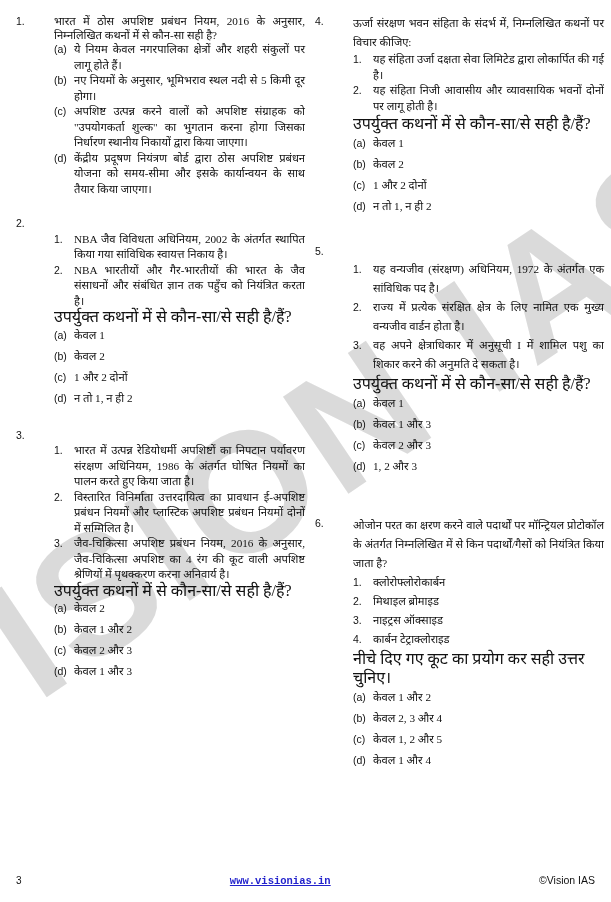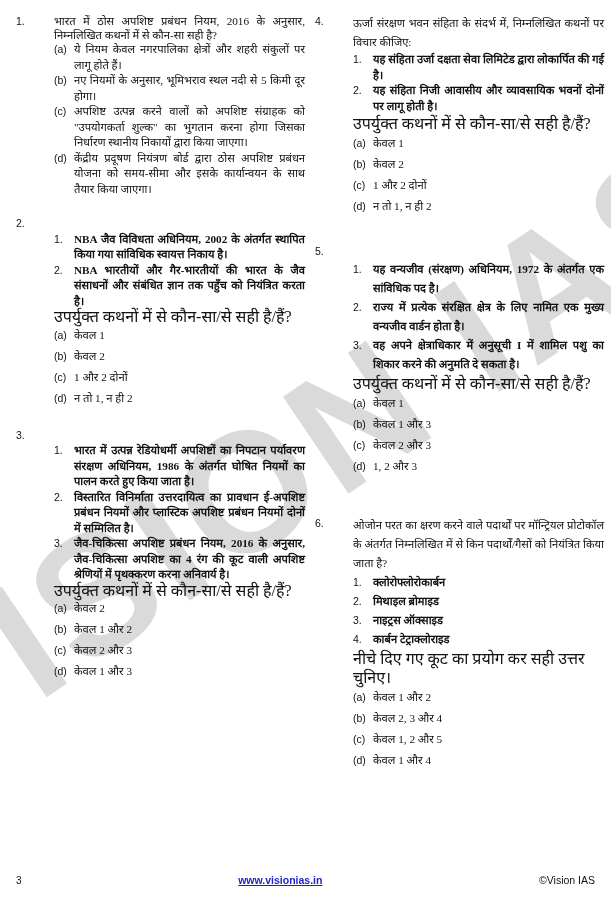--- a/index.html
+++ b/index.html
@@ -103,21 +103,20 @@
   .stmt.loose { line-height: 19px; }
   .stmt-marker {
     flex: 0 0 20px;
     font-family: "Liberation Sans", "DejaVu Sans", sans-serif;
     font-size: 10.5px;
   }
   .stmt-text {
     flex: 1 1 auto;
     text-align: justify;
     text-justify: inter-word;
-    font-weight: bold;
   }
 
   
   .q-prompt {
     margin-left: 38px;
     font-size: 16px;
     line-height: 15.5px;
   }
   .q-prompt.loose { line-height: 19px; }
 
@@ -171,20 +170,21 @@
   }
   #footer .mid {
     flex: 1 1 auto;
     text-align: center;
   }
   #footer .site {
     font-size: 10.5px;
     color: #2222cc;
     text-decoration: underline;
     font-weight: 600;
+    font-family: Liberation Mono, monospace;
   }
   #footer .copy {
     flex: 0 0 auto;
     font-size: 10.5px;
     color: #111;
   }
 </style>
 </head>
 <body>
 

